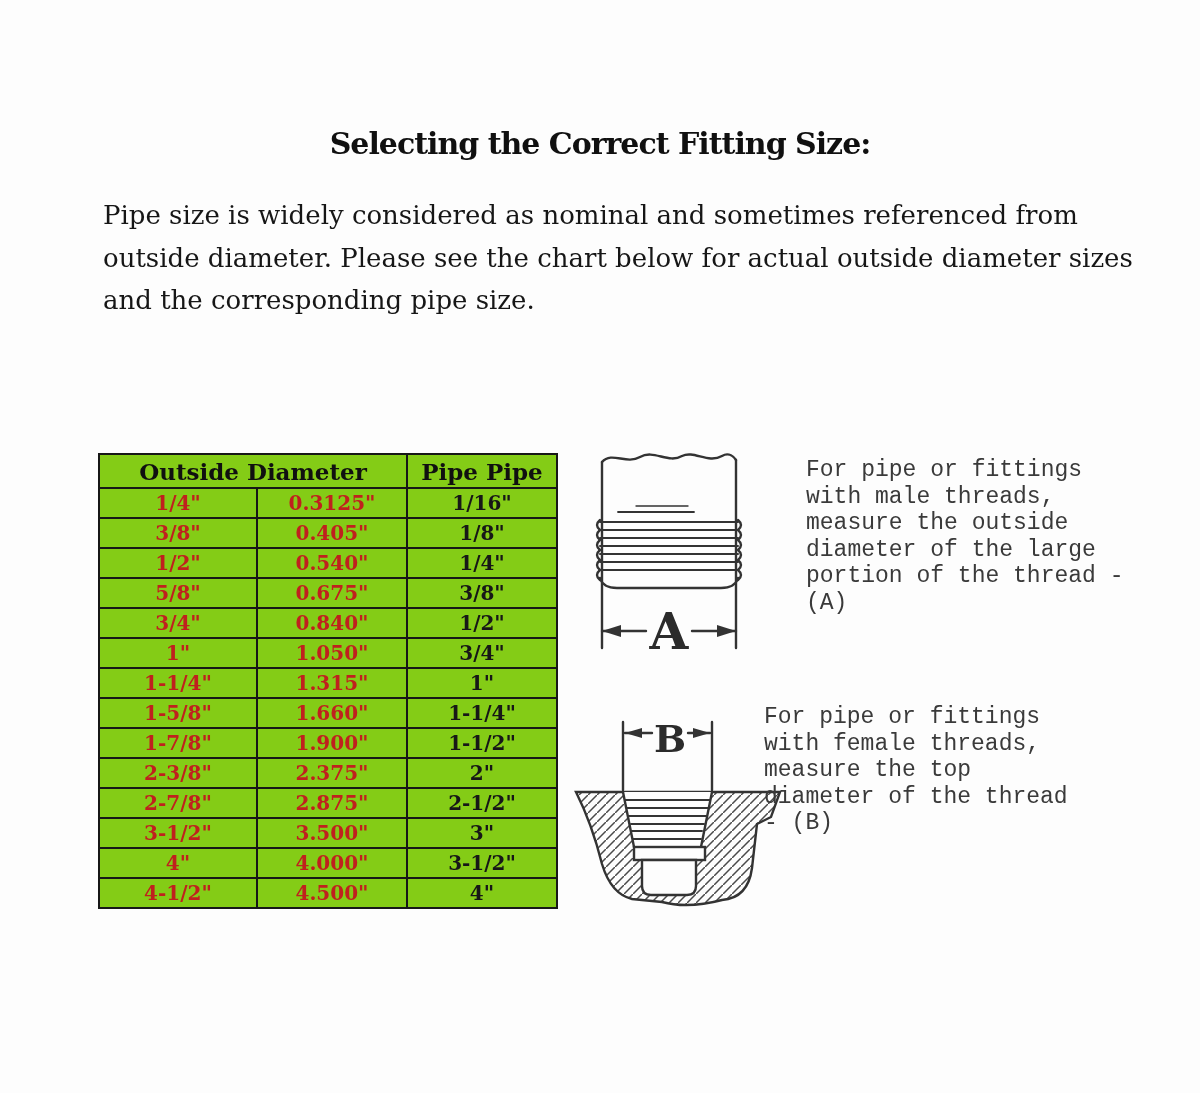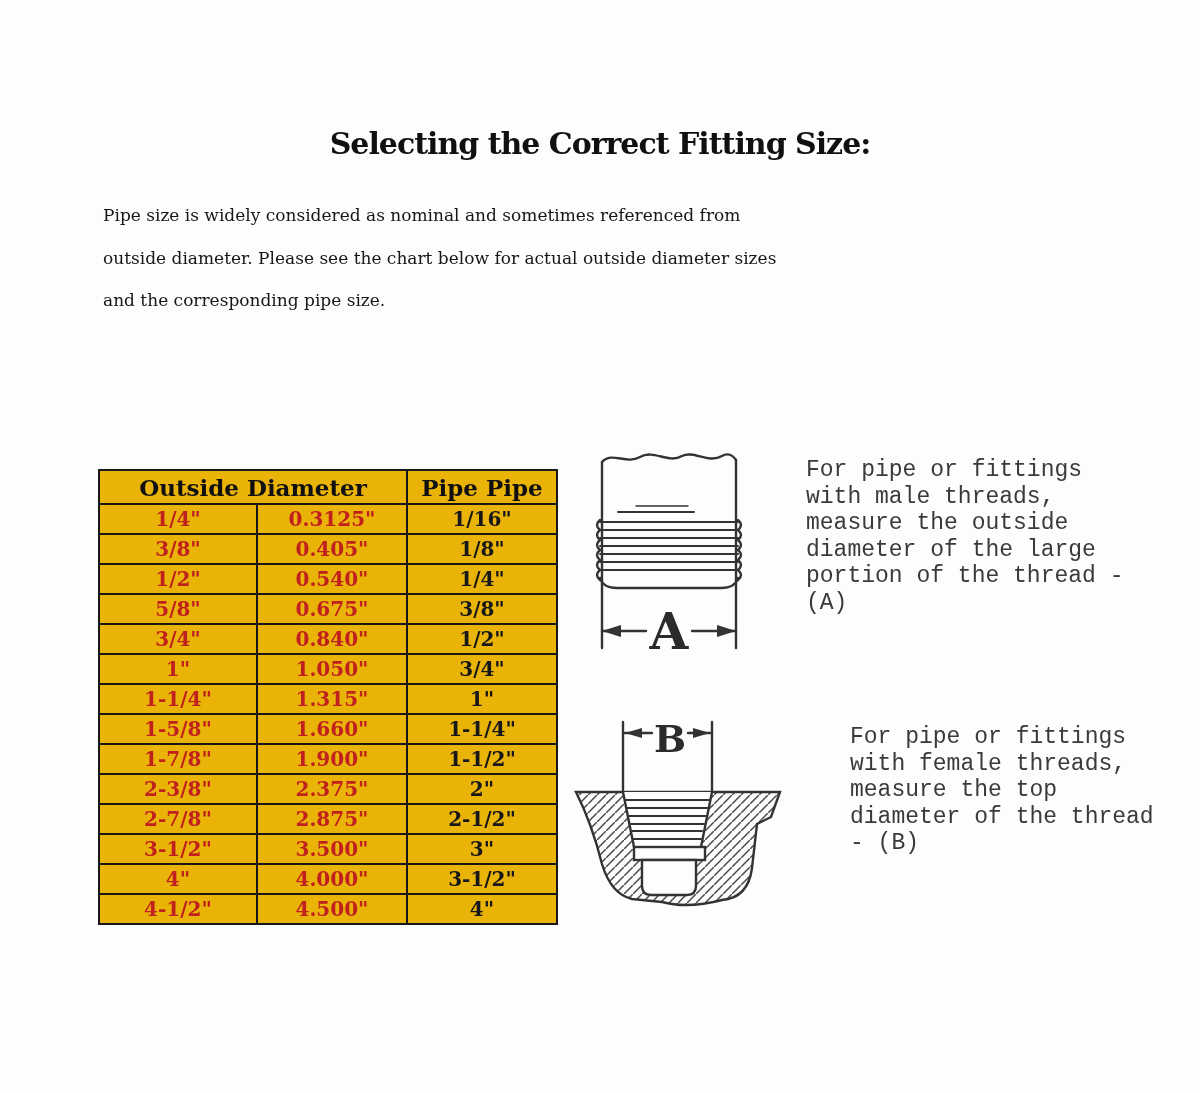--- a/index.html
+++ b/index.html
@@ -12,29 +12,29 @@
     color:#161616;
   }
   .doc-title{
     position:absolute;top:106px;left:0;width:100%;
     text-align:center;
     font-size:30px;font-weight:bold;letter-spacing:-1px;
     color:#101010;
   }
   .intro{
     position:absolute;top:194px;left:103px;
-    font-size:17px;line-height:42.5px;
+    font-size:26px;line-height:42.5px;
     white-space:nowrap;color:#161616;
   }
   .intro .em{font-weight:bold;text-decoration:underline;}
   
   table.size-table{
-    position:absolute;left:98px;top:469px;
+    position:absolute;left:98px;top:453px;
     border-collapse:collapse;table-layout:fixed;
-    width:458px;background:#eab308;
+    width:458px;background:#84cc16;
   }
   .size-table th,.size-table td{
     border:2px solid #171717;text-align:center;padding:0;
   }
   .size-table .col-fraction{width:158px;}
   .size-table .col-decimal{width:150px;}
   .size-table .col-pipe{width:150px;}
   .size-table th.group{font-size:23px;font-weight:bold;height:32px;color:#101010;}
   .size-table th.sub{
     font-size:20px;font-weight:normal;vertical-align:top;
@@ -50,21 +50,21 @@
   .fig{position:absolute;}
   .fig-male{left:590px;top:446px;}
   .fig-female{left:570px;top:696px;}
   .fig svg{display:block;}
   .caption{
     position:absolute;width:320px;
     font-family:Liberation Mono, monospace;
     font-size:23px;line-height:26.5px;color:#3a3a3a;
   }
   .caption-male{left:806px;top:457px;}
-  .caption-female{left:850px;top:704px;margin-top:20px;}
+  .caption-female{left:764px;top:704px;}
 </style>
 </head>
 <body>
 
 <div class="page">
 
   <h1 class="doc-title">Selecting the Correct Fitting Size:</h1>
 
   <div class="intro">
     <div><span>Pipe size is widely considered as nominal and sometimes referenced from</span><span class="em"></span><span></span></div>

